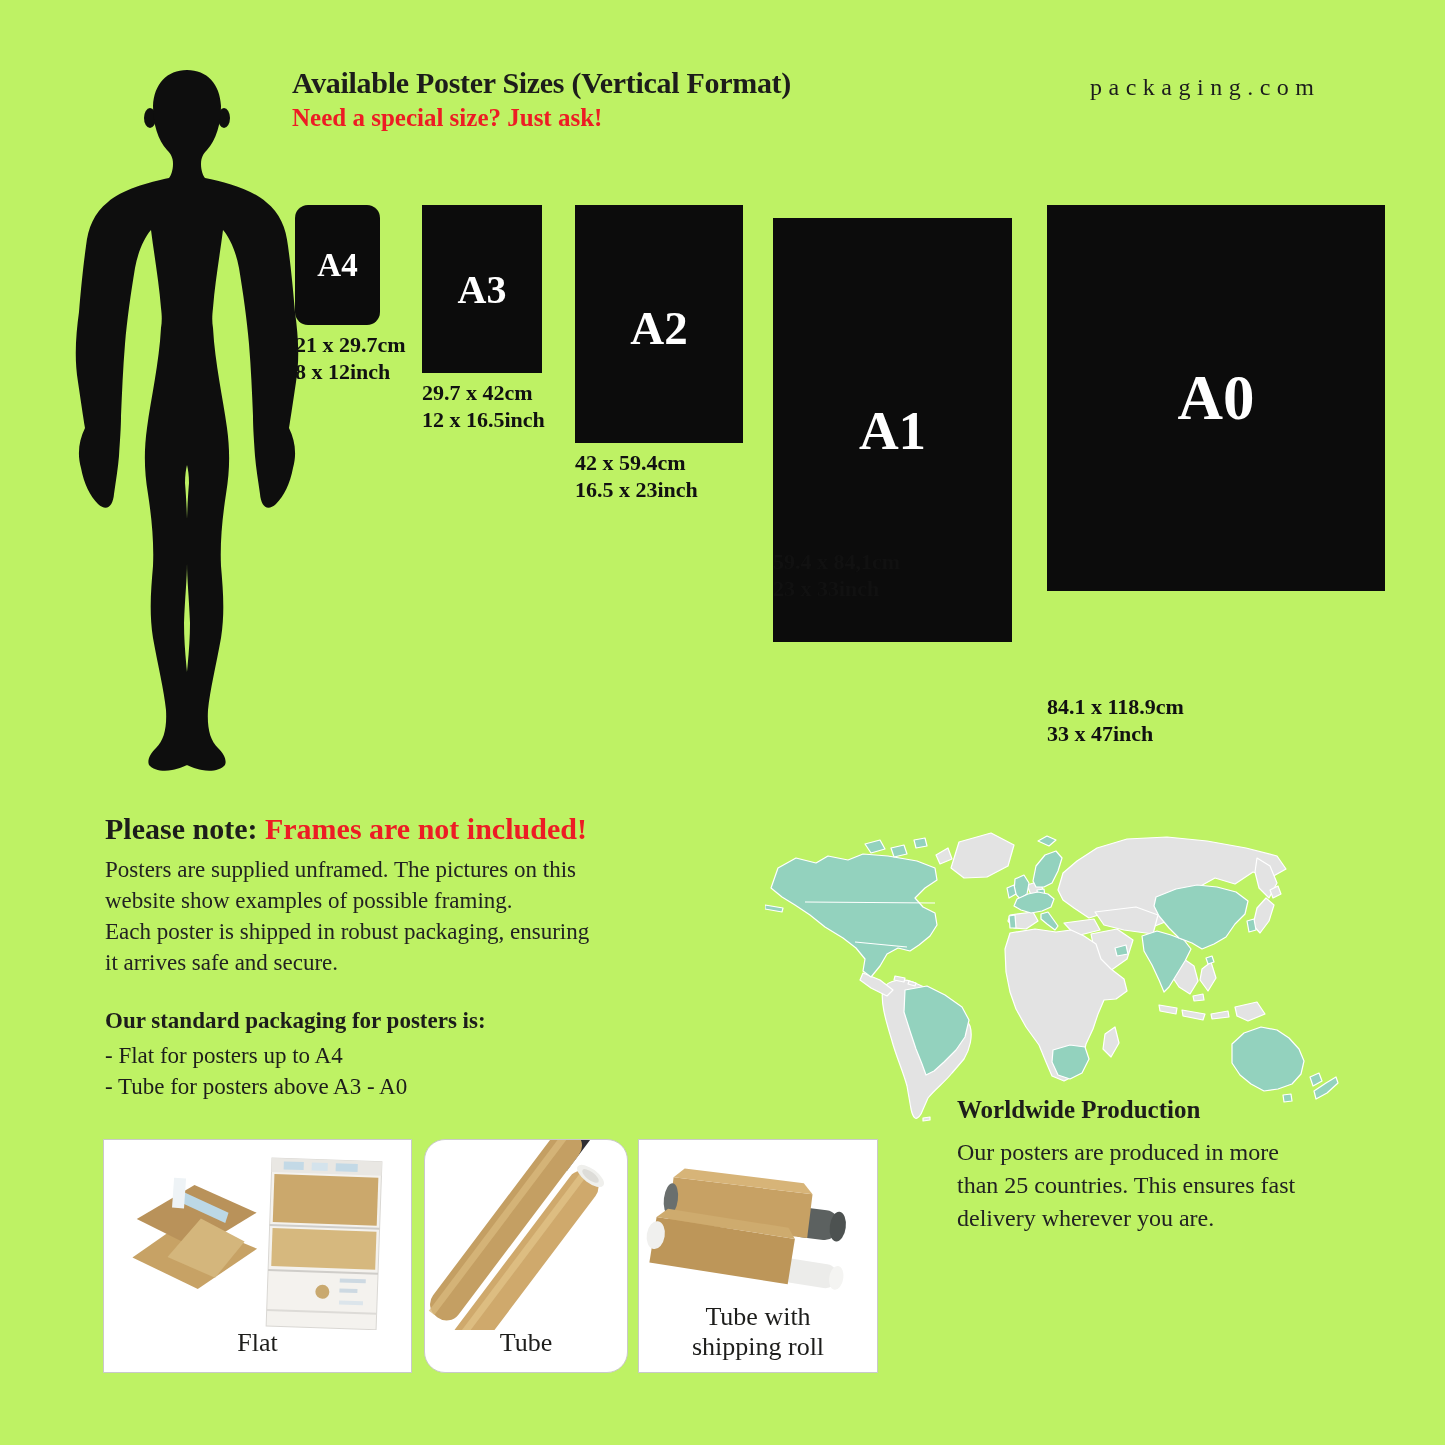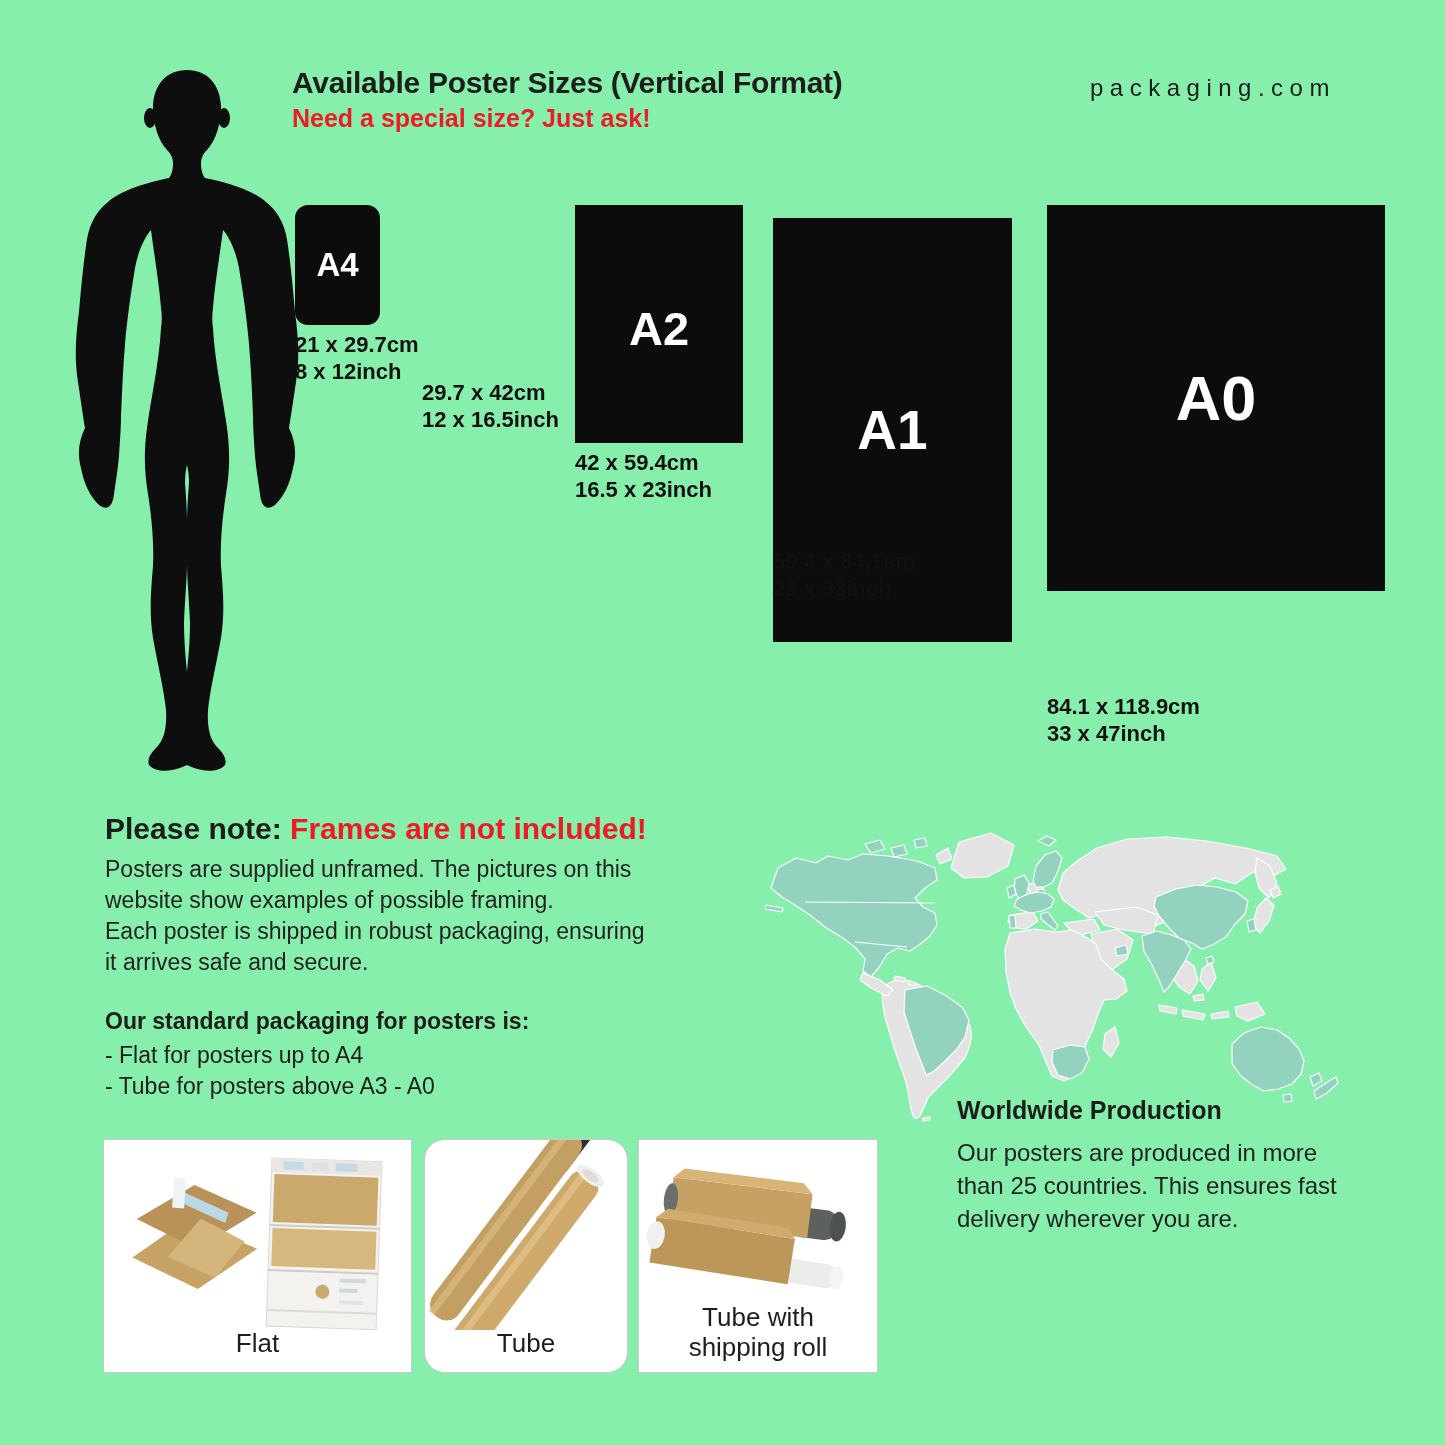--- a/index.html
+++ b/index.html
@@ -1,17 +1,17 @@
 <!DOCTYPE html>
 <html><head>
 <meta charset="utf-8">
 <style>
   html,body{margin:0;padding:0;background:#fff;}
-  .canvas{position:relative;width:1445px;height:1445px;background:#86efac;overflow:hidden;
-          font-family:Liberation Sans, sans-serif;color:#1d1d1b;}
+  .canvas{position:relative;width:1445px;height:1445px;background:#bef264;overflow:hidden;
+          font-family:Liberation Serif, serif;color:#1d1d1b;}
   .abs{position:absolute;}
   .title{font-size:30px;font-weight:bold;letter-spacing:-0.3px;}
   .subtitle{font-size:25px;font-weight:bold;color:#ed1c24;}
   .logo{font-size:24px;font-weight:500;letter-spacing:6.5px;color:#1c1c1c;}
   .poster{position:absolute;background:#0c0c0c;display:flex;align-items:center;justify-content:center;}
   .poster span{color:#ffffff;font-weight:bold;}
   .dims{position:absolute;font-size:22px;font-weight:bold;line-height:27px;color:#111;}
   .note-head{font-size:30px;font-weight:bold;}
   .note-head .red{color:#ed1c24;}
   .body-line{font-size:23px;line-height:31px;color:#222;}
@@ -50,20 +50,23 @@
         C104,216 99,188 96,164 C89,172 83,186 80,202 C76,226 72,254 70,278 C68,302 67,326 66,350
         C66,362 65,374 64,390 C63,402 61,414 59,428 C58,440 52,446 43,438 C35,430 29,418 26,402
         C22,388 24,374 30,362 C28,350 26,336 23,316 C19,292 21,268 24,246 C26,222 28,202 31,180
         C33,162 39,147 53,136 C66,124 94,116 114,112 C116,110 118,104 118,98 C118,92 116,88 112,84
         C103,74 98,58 98,40 C99,18 112,4 132,4 Z"></path>
     </g>
   </svg>
 
   <div class="poster" style="left:295px;top:205px;width:85px;height:120px;border-radius:13px;">
     <span style="font-size:33px;">A4</span>
+  </div>
+  <div class="poster" style="left:422px;top:205px;width:120px;height:168px;">
+    <span style="font-size:40px;">A3</span>
   </div>
   <div class="poster" style="left:575px;top:205px;width:168px;height:238px;">
     <span style="font-size:47px;margin-top:8px;">A2</span>
   </div>
   <div class="poster" style="left:773px;top:218px;width:239px;height:424px;">
     <span style="font-size:55px;">A1</span>
   </div>
   <div class="poster" style="left:1047px;top:205px;width:338px;height:386px;">
     <span style="font-size:63px;">A0</span>
   </div>

